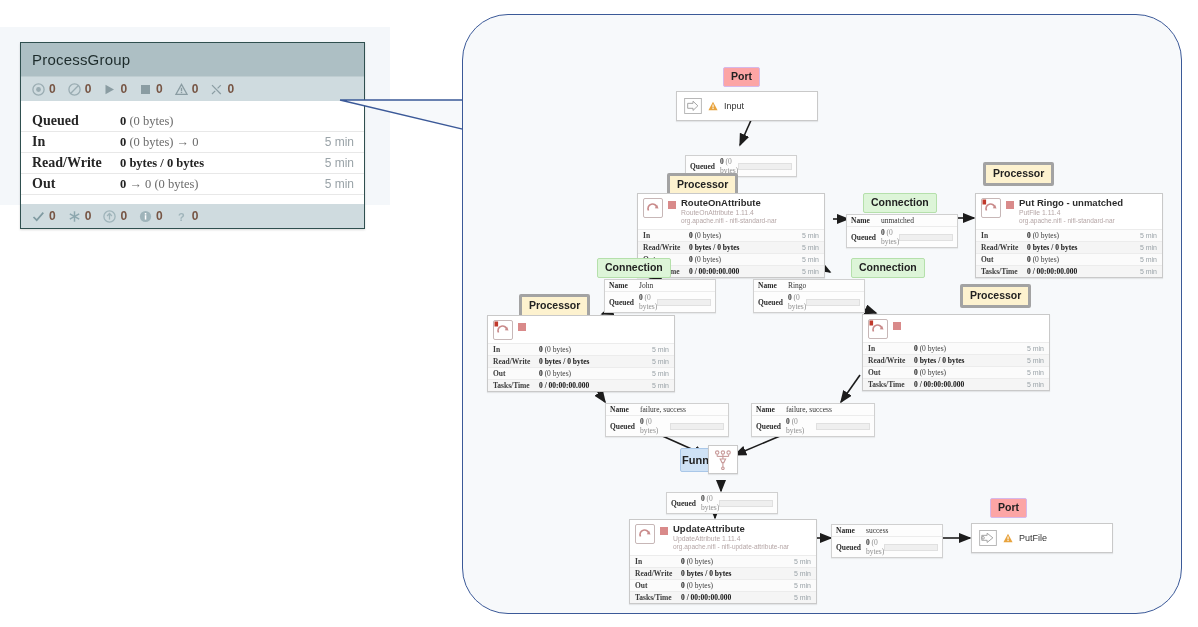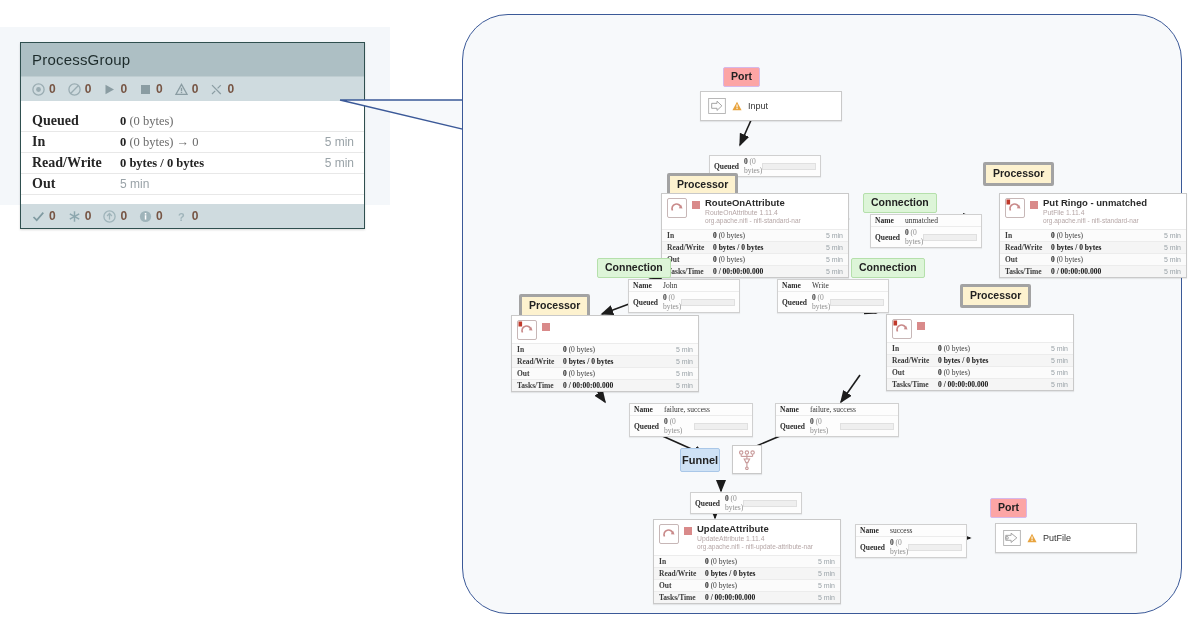--- a/index.html
+++ b/index.html
@@ -60,21 +60,21 @@
   
   #canvas{
     position:absolute;left:462px;top:14px;width:720px;height:600px;
     background:#f7f9fb;
     border:1.4px solid #3b5998;
     border-radius:46px;
     box-sizing:border-box;
   }
 
   
-  .node{position:absolute;margin-left:24px;}
+  .node{position:absolute;}
   .tag{
     position:absolute;
     font-size:10.5px;font-weight:bold;color:#222;
     padding:3px 7px;border-radius:2px;white-space:nowrap;
     line-height:1.1;
   }
   .tag-processor{background:#fdf2cf;border:3px solid #a3a3a3;}
   .tag-connection{background:#ddf5d8;border:1px solid #b5e0ab;}
   .tag-port{background:#fca5a5;border:1px solid #d6b8ea;}
   .tag-funnel{background:#cfe2f5;border:1px solid #a9c7e8;}
@@ -207,20 +207,21 @@
       <span class="pg-val"><b>0</b> <span>(0 bytes) → 0</span></span>
       <span class="pg-time">5 min</span>
     </div>
     <div class="pg-row">
       <span class="pg-lbl">Read/Write</span>
       <span class="pg-val"><b>0 bytes / 0 bytes</b> <span></span></span>
       <span class="pg-time">5 min</span>
     </div>
     <div class="pg-row">
       <span class="pg-lbl">Out</span>
+      <span class="pg-val"><b>0</b> <span>→ 0 (0 bytes)</span></span>
       <span class="pg-time">5 min</span>
     </div>
     <div class="pg-spacerow"></div>
   </div>
 
   <div class="pg-iconrow bottom">
     <div class="pg-stat">
       <svg width="13" height="13" viewBox="0 0 13 13">
         <polyline points="1.5,7 4.7,10.2 11.3,2.6" fill="none" stroke="#7f9aa1" stroke-width="1.7"></polyline>
       </svg>
@@ -431,21 +432,21 @@
       <span class="ck">Queued</span>
       <span class="cv"><b>0</b> <span class="muted">(0 bytes)</span></span>
       <span class="conn-bar"></span>
     </div>
   </div>
 
   <div class="tag tag-connection" style="left:388px;top:243px;">Connection</div>
   <div class="node conn" style="left:290px;top:264px;">
     <div class="conn-row">
       <span class="ck">Name</span>
-      <span class="cv">Write</span>
+      <span class="cv">Ringo</span>
     </div>
     <div class="conn-row sep">
       <span class="ck">Queued</span>
       <span class="cv"><b>0</b> <span class="muted">(0 bytes)</span></span>
       <span class="conn-bar"></span>
     </div>
   </div>
 
   <div class="tag tag-processor" style="left:56px;top:279px;">Processor</div>
   <div class="node proc" style="left:24px;top:300px;">

